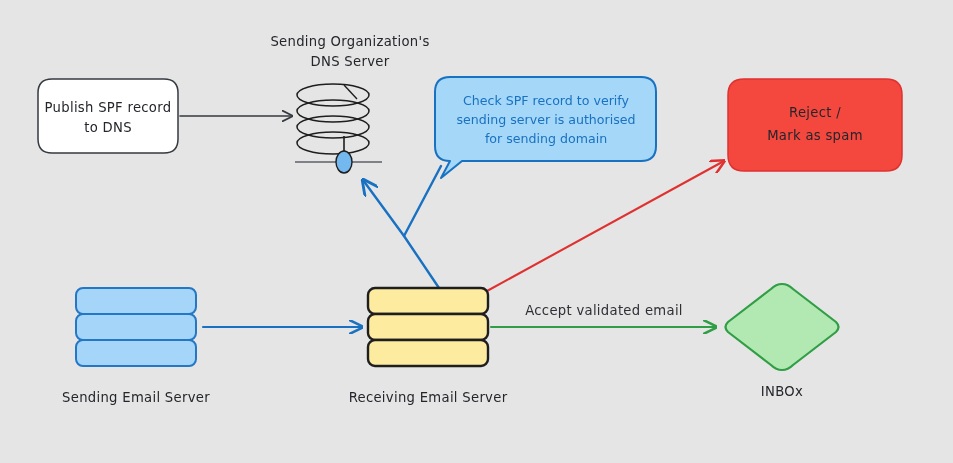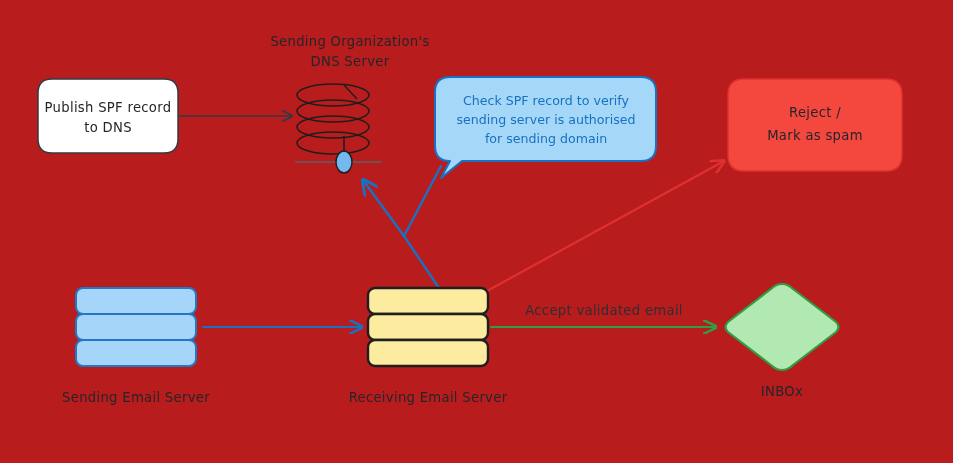--- a/index.html
+++ b/index.html
@@ -7,21 +7,21 @@
     padding: 0;
     background: #ffffff;
   }
   body {
     font-family: "DejaVu Sans", sans-serif;
   }
   #canvas {
     position: relative;
     width: 953px;
     height: 463px;
-    background: #b91c1c;
+    background: #e5e5e5;
     overflow: hidden;
   }
   #diagram-svg {
     position: absolute;
     top: 0;
     left: 0;
     width: 953px;
     height: 463px;
   }
   .dtext {

